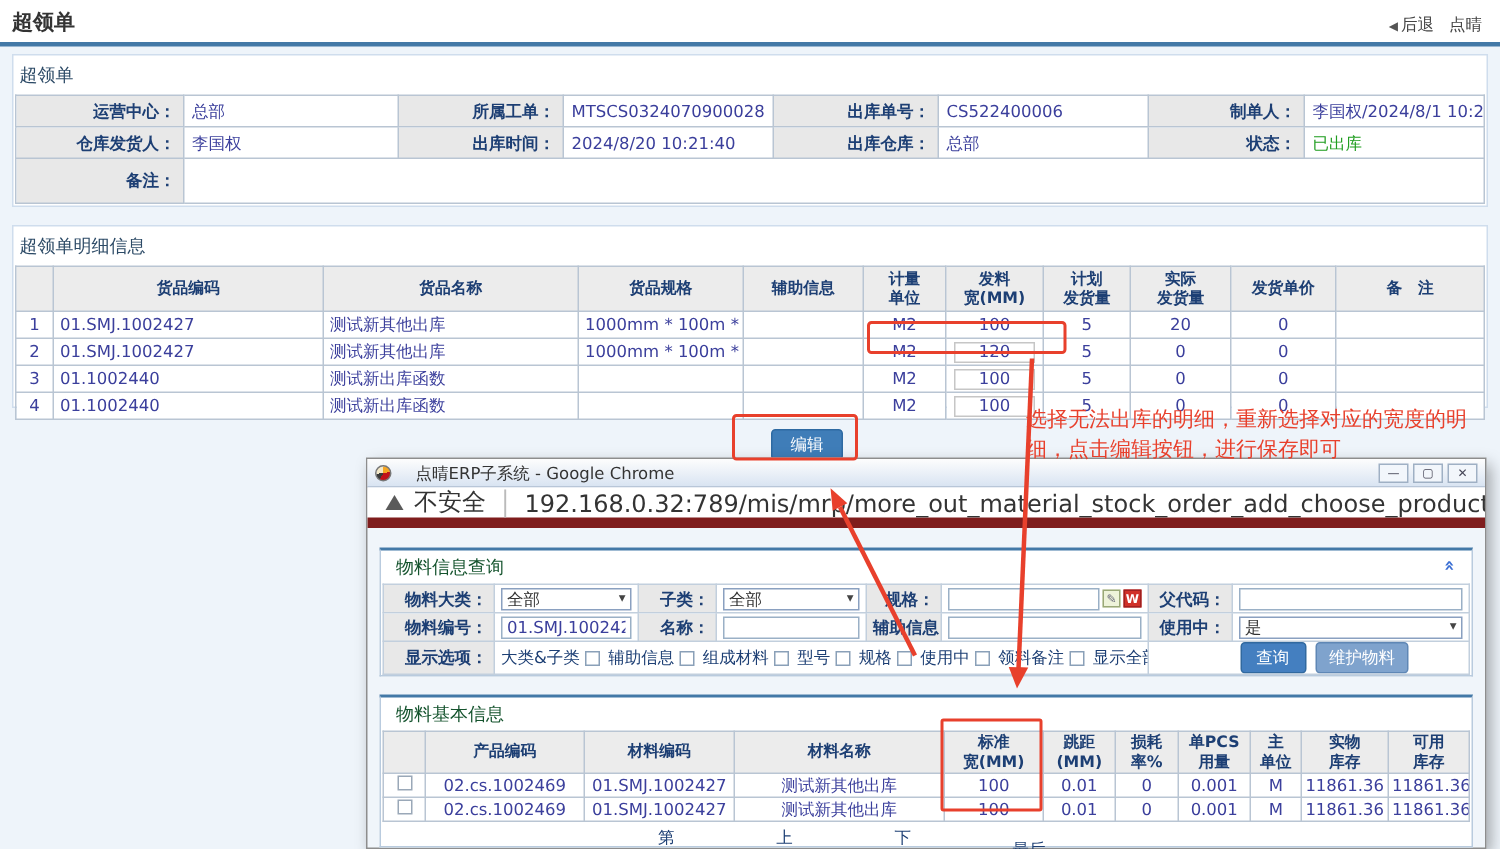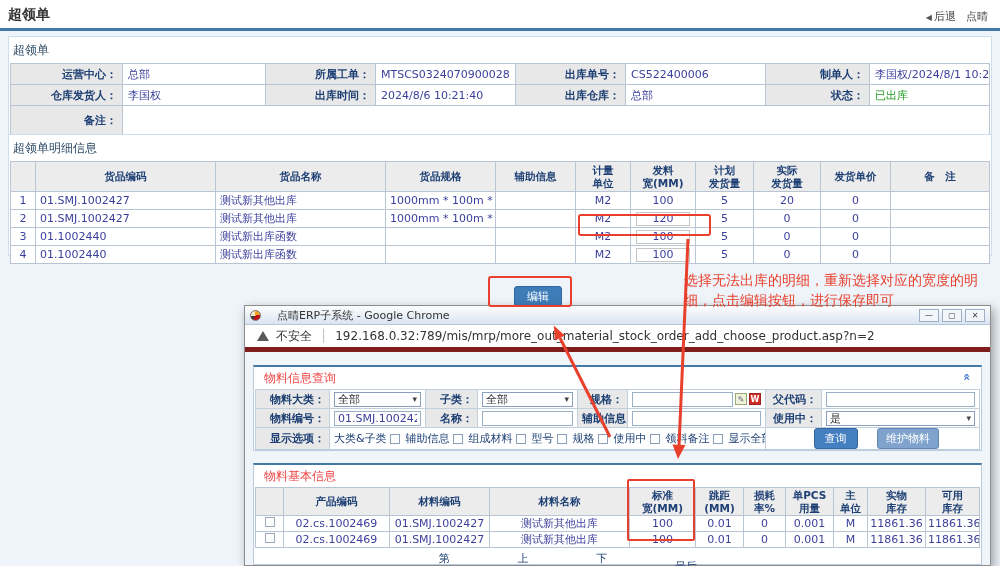--- a/index.html
+++ b/index.html
@@ -13,21 +13,21 @@
   .topbar-right { position:absolute; right:2px; top:9px; font-size:11px; color:#444; white-space:nowrap; }
   .topbar-right .tri { font-size:8px; color:#555; margin-right:2px; }
   .topbar-right span.link { margin-right:10px; cursor:pointer; }
   .accent-line { position:absolute; left:0; top:28px; width:1000px; height:3px; background:#4379a7; }
 
   
   .panel { position:absolute; background:#fff; border:1px solid #cfdded; }
   .sect-title { font-size:12px; color:#2c4a66; padding:5px 4px 4px 4px; }
 
   .panel-order { left:8px; top:36px; width:984px; height:102px; }
-  .panel-detail { left:8px; top:134px; width:984px; height:122px; }
+  .panel-detail { left:8px; top:150px; width:984px; height:122px; }
 
   
   table.ftable { border-collapse:collapse; table-layout:fixed; width:980px; margin:0 1px; }
   table.ftable td { border:1px solid #b9c5d3; font-size:11px; padding:1px 5px; height:21px; overflow:hidden; white-space:nowrap; }
   td.lbl { background:#e8e8e8; color:#1d3f74; font-weight:bold; text-align:right; }
   td.val { background:#fff; color:#3b3f9c; text-align:left; }
   td.val.green { color:#1f9d1f; }
   tr.remark-row td { height:30px; }
 
   
@@ -53,32 +53,32 @@
            border:1px solid #8d8d8d; box-shadow:3px 4px 10px rgba(0,0,0,.35); z-index:10; }
   .win-titlebar { height:19px; display:flex; align-items:center; padding:0 5px;
                   background:linear-gradient(#fdfdfd,#d9e4f2); border-bottom:1px solid #b8c6d8; }
   .win-icon { width:11px; height:11px; border-radius:50%;
               background:conic-gradient(#f5a623 0 22%, #c0121b 22% 58%, #3a3a3a 58% 74%, #f3e8c8 74%);
               border:1px solid #777; flex:0 0 auto; }
   .win-title { font-size:11px; color:#333; margin-left:16px; flex:1; white-space:nowrap; overflow:hidden; }
   .win-btns { display:flex; gap:3px; }
   .win-btn { width:20px; height:13px; border:1px solid #9fb0c4; background:#f2f6fb; font-size:8px;
              color:#445; display:flex; align-items:center; justify-content:center; }
-  .urlbar { height:27px; background:#fff; border-bottom:5px solid #7f1d1d; display:flex; align-items:center;
-            padding:0 12px; font-size:12px; color:#333; white-space:nowrap; overflow:hidden; }
+  .urlbar { height:27px; background:#fff; border-bottom:7px solid #7f1d1d; display:flex; align-items:center;
+            padding:0 12px; font-size:16px; color:#333; white-space:nowrap; overflow:hidden; }
   .warn-tri { width:0; height:0; border-left:6px solid transparent; border-right:6px solid transparent;
               border-bottom:10px solid #5a5a5a; margin-right:7px; flex:0 0 auto; }
   .urlbar .divider { color:#bbb; margin:0 8px; }
   .popup-content { position:relative; height:213px; }
 
   .qpanel { position:absolute; left:8px; top:13px; width:729px; height:86px; background:#fff;
             border:1px solid #b9cbde; border-top:2px solid #4379a7; }
   .rpanel { position:absolute; left:8px; top:111px; width:729px; height:102px; background:#fff;
             border:1px solid #b9cbde; border-top:2px solid #4379a7; }
-  .psect-title { font-size:12px; color:#ef4444; padding:3px 10px 2px 10px; }
+  .psect-title { font-size:12px; color:#14532d; padding:3px 10px 2px 10px; }
   .collapse-ic { position:absolute; right:10px; top:3px; color:#3b6fd4; font-size:12px; font-weight:bold;
                  transform:rotate(90deg); cursor:pointer; }
 
   table.qtable { border-collapse:collapse; table-layout:fixed; width:725px; margin:0 1px; }
   table.qtable td { border:1px solid #c2cfdd; font-size:11px; height:19px; padding:0 4px;
                     overflow:hidden; white-space:nowrap; }
   table.qtable td.lbl { background:#e8e8e8; }
   .sel { display:flex; justify-content:space-between; align-items:center; border:1px solid #8aa0c0;
          background:#fff; height:15px; font-size:11px; color:#333; padding:0 3px; cursor:pointer; }
   .sel .arr { font-size:9px; color:#444; }
@@ -87,21 +87,21 @@
   .inp-wrap { display:flex; align-items:center; gap:2px; }
   .mini-ic { width:12px; height:12px; flex:0 0 auto; font-size:8px; display:flex; align-items:center;
              justify-content:center; }
   .ic-edit { background:#eef3da; border:1px solid #9aa877; color:#667; }
   .ic-w { background:#d03028; border:1px solid #a02020; color:#fff; font-weight:bold; }
   .opts { display:flex; align-items:center; color:#1d3f74; font-size:11px; }
   .opt { display:flex; align-items:center; margin-right:4px; }
   .cb { width:10px; height:10px; border:1px solid #8aa0b8; background:#fff; margin:0 2px 0 3px;
         display:inline-flex; align-items:center; justify-content:center; font-size:8px; color:#fff; }
   .btn-q { background:#447fc0; border:1px solid #31699f; padding:2px 10px; margin-left:4px; }
-  .btn-m { background:#7fa3cd; border:1px solid #5f87b5; padding:2px 8px; margin-left:16px; }
+  .btn-m { background:#7fa3cd; border:1px solid #5f87b5; padding:2px 8px; margin-left:3px; }
 
   table.rtable { border-collapse:collapse; table-layout:fixed; width:725px; margin:0 1px; }
   table.rtable th { border:1px solid #b9c5d3; background:#ececec; color:#1d3f74; font-weight:bold;
                     font-size:10.5px; white-space:pre-line; line-height:1.2; height:26px; padding:1px; }
   table.rtable td { border:1px solid #b9c5d3; background:#fff; color:#3b3f9c; font-size:11px;
                     text-align:center; height:16px; padding:0 2px; overflow:hidden; white-space:nowrap; }
   .rcb { width:10px; height:10px; border:1px solid #9aa8b8; background:#fff; display:inline-block; }
   .pager { display:flex; align-items:center; font-size:11px; color:#1d3f74; padding:3px 10px 0 14px;gap:31px; }
   .pager .seg { white-space:nowrap; }
   .pager .red { color:#e03c2d; }
@@ -151,21 +151,21 @@
         <td class="val">MTSCS0324070900028</td>
         <td class="lbl">出库单号：</td>
         <td class="val">CS522400006</td>
         <td class="lbl">制单人：</td>
         <td class="val">李国权/2024/8/1 10:21:40</td>
       </tr>
       <tr>
         <td class="lbl">仓库发货人：</td>
         <td class="val">李国权</td>
         <td class="lbl">出库时间：</td>
-        <td class="val">2024/8/6 10:21:40</td>
+        <td class="val">2024/8/20 10:21:40</td>
         <td class="lbl">出库仓库：</td>
         <td class="val">总部</td>
         <td class="lbl">状态：</td>
         <td class="val green">已出库</td>
       </tr>
       <tr class="remark-row">
         <td class="lbl">备注：</td>
         <td class="val" colspan="7"></td>
       </tr>
     </tbody>

